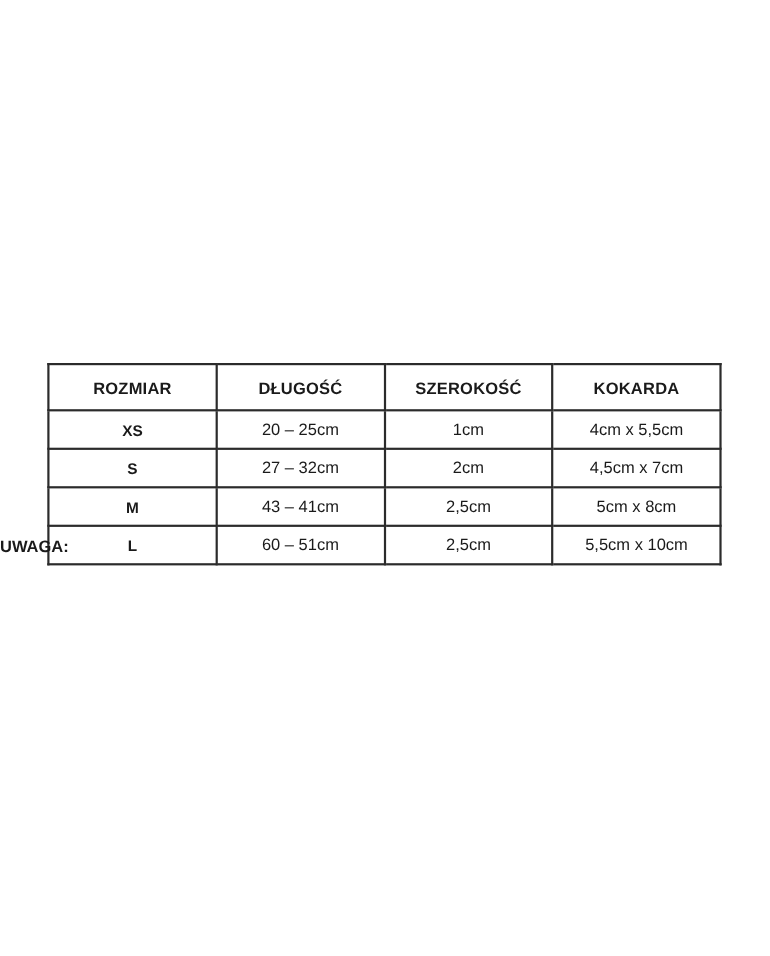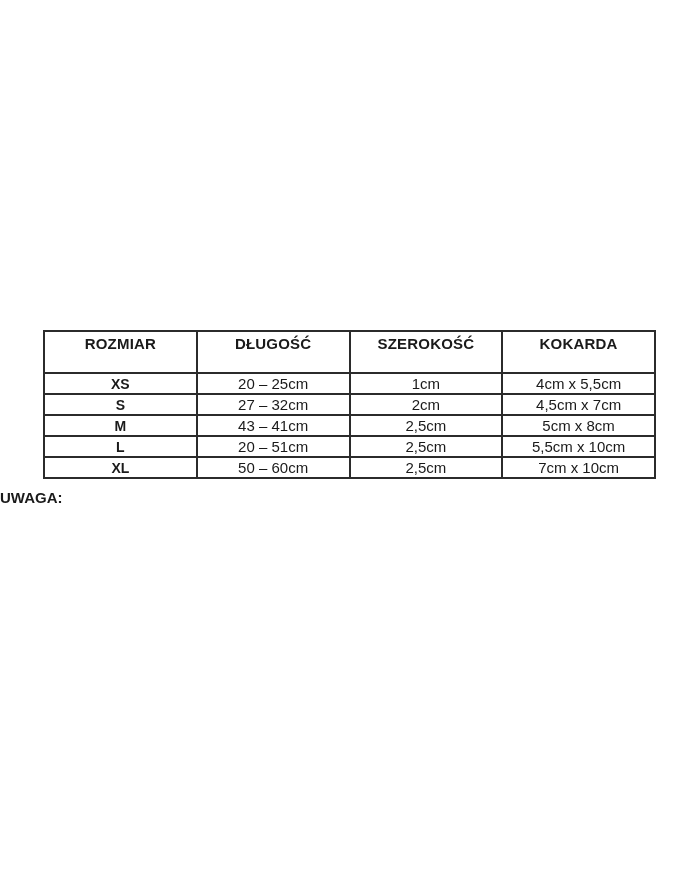--- a/index.html
+++ b/index.html
@@ -29,27 +29,27 @@
   .size-table th,
   .size-table td {
     border: 2px solid #2b2b2b;
     text-align: center;
     overflow: hidden;
     white-space: nowrap;
   }
   .size-table th {
     height: 42px;
     vertical-align: top;
-    padding-top: 3px;
+    padding-top: 13px;
     font-size: 15px;
     font-weight: bold;
     letter-spacing: 0.2px;
   }
   .size-table td {
-    height: 21px;
+    height: 35px;
     vertical-align: middle;
     font-size: 15px;
     font-weight: normal;
     line-height: 1;
   }
   .size-table td.size-col {
     font-weight: bold;
     font-size: 14px;
   }
   .note {
@@ -98,29 +98,23 @@
         <td>4,5cm x 7cm</td>
       </tr>
       <tr>
         <td class="size-col">M</td>
         <td>43 – 41cm</td>
         <td>2,5cm</td>
         <td>5cm x 8cm</td>
       </tr>
       <tr>
         <td class="size-col">L</td>
-        <td>20 – 51cm</td>
+        <td>60 – 51cm</td>
         <td>2,5cm</td>
         <td>5,5cm x 10cm</td>
-      </tr>
-      <tr>
-        <td class="size-col">XL</td>
-        <td>50 – 60cm</td>
-        <td>2,5cm</td>
-        <td>7cm x 10cm</td>
       </tr>
     </tbody>
   </table>
 
   <div class="note">
     <div class="note-title">UWAGA:</div>
   </div>
 
 </div>
 

